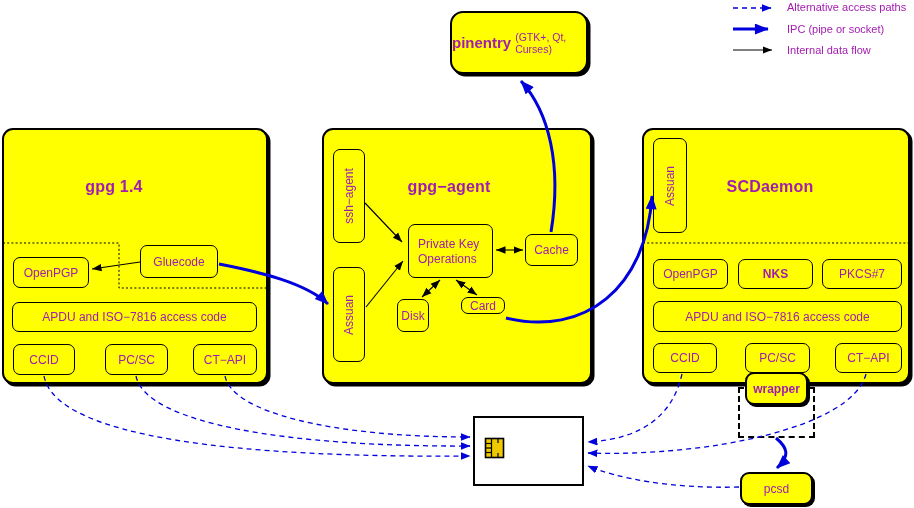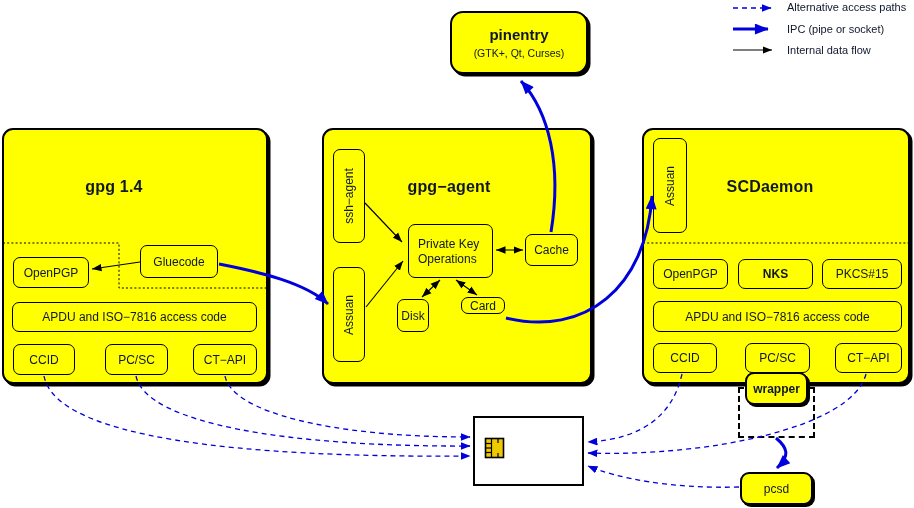--- a/index.html
+++ b/index.html
@@ -1,26 +1,26 @@
 <!DOCTYPE html>
 <html><head>
 <meta charset="utf-8">
 <style>
   html,body{margin:0;padding:0;background:#fff;}
   .canvas{position:relative;width:914px;height:508px;background:#ffffff;
-          font-family:"Liberation Sans",sans-serif;color:#0f172a;overflow:hidden;}
+          font-family:"Liberation Sans",sans-serif;color:#a21caf;overflow:hidden;}
   *{box-sizing:border-box;}
   .bigbox{position:absolute;background:#ffff00;border:2px solid #000;border-radius:11px;
           box-shadow:2.5px 2.5px 0 #000;}
   .sbox{position:absolute;background:#ffff00;border:1.4px solid #000;border-radius:7px;
         display:flex;align-items:center;justify-content:center;font-size:12px;white-space:nowrap;}
   .thick{border-width:2.2px;box-shadow:2px 2px 0 #000;border-radius:9px;}
   .vtext{transform:rotate(-90deg);white-space:nowrap;font-size:12px;}
   .title{position:absolute;font-weight:bold;font-size:16px;text-align:center;letter-spacing:.2px;}
-  .pin{display:flex;flex-direction:column;align-items:center;justify-content:center;gap:4px;}
+  .pin{display:flex;align-items:center;justify-content:center;gap:4px;}
   .pin .t{font-weight:bold;font-size:15px;}
   .pin .s{font-size:10.5px;}
   .pko{flex-direction:column;align-items:flex-start;justify-content:center;
        padding-left:9px;gap:1px;}
   .legend-label{position:absolute;left:787px;font-size:11px;white-space:nowrap;}
   .dashedrect{position:absolute;border:2.2px dashed #000;background:transparent;}
   .cardrect{position:absolute;background:#ffffff;border:2px solid #000;}
   svg.overlay{position:absolute;left:0;top:0;pointer-events:none;}
 </style>
 </head>
@@ -85,21 +85,21 @@
   <div class="sbox" style="left:653px;top:138px;width:34px;height:95px;">
       <span class="vtext">Assuan</span>
     </div>
   <div class="sbox" style="left:653px;top:259px;width:75px;height:30px;">
       <span>OpenPGP</span>
     </div>
   <div class="sbox" style="left:738px;top:259px;width:75px;height:30px;font-weight:bold;">
       <span>NKS</span>
     </div>
   <div class="sbox" style="left:822px;top:259px;width:80px;height:30px;">
-      <span>PKCS#15</span>
+      <span>PKCS#7</span>
     </div>
   <div class="sbox" style="left:653px;top:301px;width:249px;height:31px;">
       <span>APDU and ISO−7816 access code</span>
     </div>
   <div class="sbox" style="left:653px;top:343px;width:64px;height:30px;">
       <span>CCID</span>
     </div>
   <div class="sbox" style="left:745px;top:343px;width:65px;height:30px;">
       <span>PC/SC</span>
     </div>

